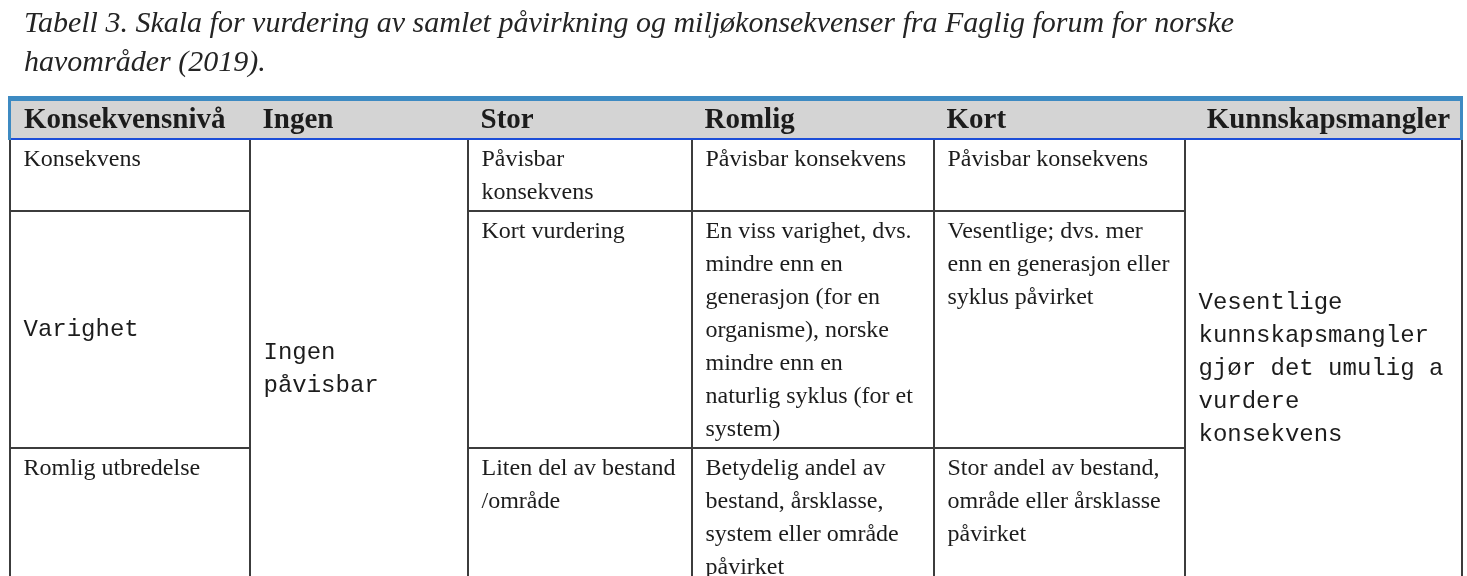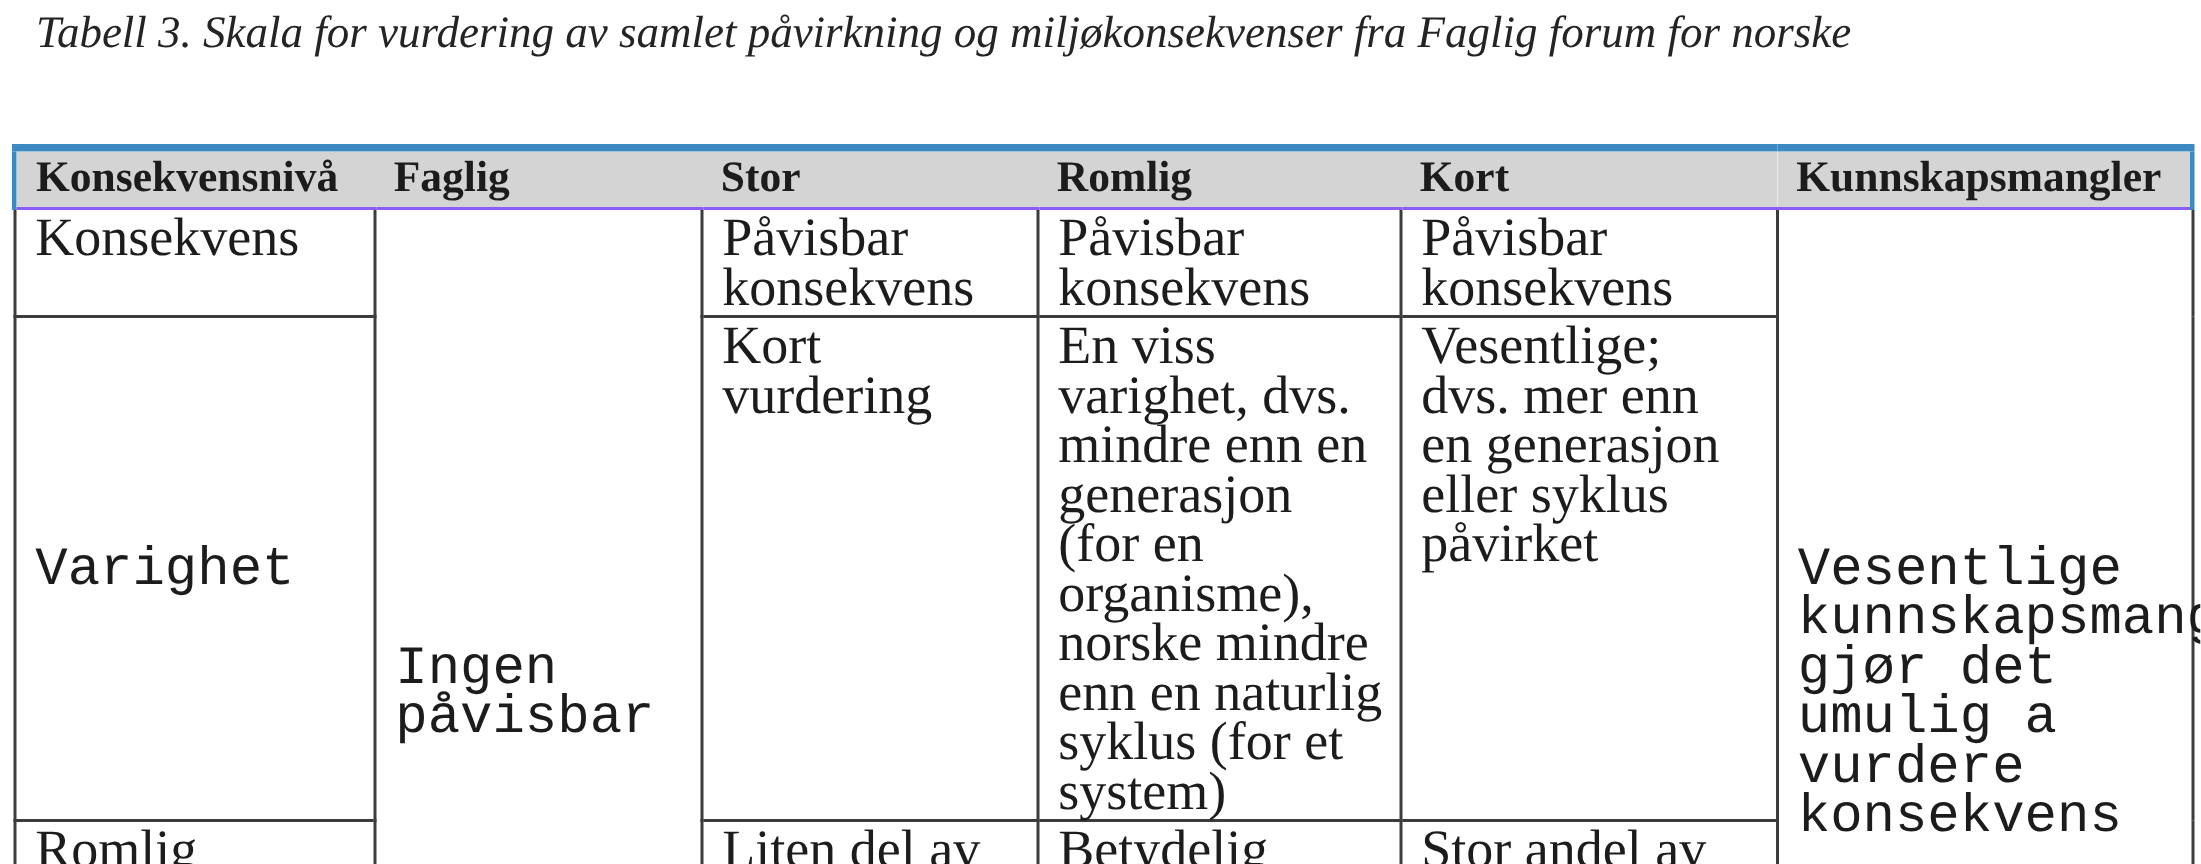--- a/index.html
+++ b/index.html
@@ -30,66 +30,67 @@
     position: absolute;
     left: 8px;
     top: 96px;
     border-collapse: collapse;
     table-layout: fixed;
     width: 1452px;
   }
   table.skala th {
     background: #d4d4d4;
     border-top: 5px solid #3d8ac2;
-    border-bottom: 2px solid #8b5cf6;
+    border-bottom: 2px solid #1d4ed8;
     border-left: none;
     border-right: none;
     font-weight: bold;
     font-size: 29px;
     text-align: left;
     vertical-align: middle;
     padding: 1px 10px 3px 13px;
     height: 33px;
     white-space: nowrap;
     overflow: hidden;
   }
   table.skala th.first { border-left: 3px solid #3d8ac2; }
-  table.skala th.last  { border-right: 3px solid #3d8ac2; }
+  table.skala th.last  { border-right: 3px solid #3d8ac2; text-align: right; }
   table.skala td {
     border: 2px solid #3c3c3c;
     vertical-align: top;
-    font-size: 36px;
+    font-size: 24px;
     line-height: 33px;
     padding: 2px 10px 2px 13px;
     background: #ffffff;
   }
   table.skala td.vmid { vertical-align: middle; font-family: Liberation Mono, monospace; }
 </style>
 </head>
 <body>
 
 <div class="page">
 
   <div class="caption">
     <span>Tabell 3. Skala for vurdering av samlet påvirkning og miljøkonsekvenser fra Faglig forum for norske</span><br>
+    <span>havområder (2019).</span>
   </div>
 
   <table class="skala">
     <colgroup>
       <col style="width:240px">
       <col style="width:218px">
       <col style="width:224px">
       <col style="width:242px">
       <col style="width:251px">
       <col style="width:277px">
     </colgroup>
     <thead>
       <tr style="height:40px;">
         <th class="first">Konsekvensnivå</th>
-        <th>Faglig</th>
+        <th>Ingen</th>
         <th>Stor</th>
         <th>Romlig</th>
         <th>Kort</th>
         <th class="last">Kunnskapsmangler</th>
       </tr>
     </thead>
     <tbody>
       <tr style="height:70px;">
         <td>Konsekvens</td>
         <td class="vmid" rowspan="3">Ingen påvisbar</td>

